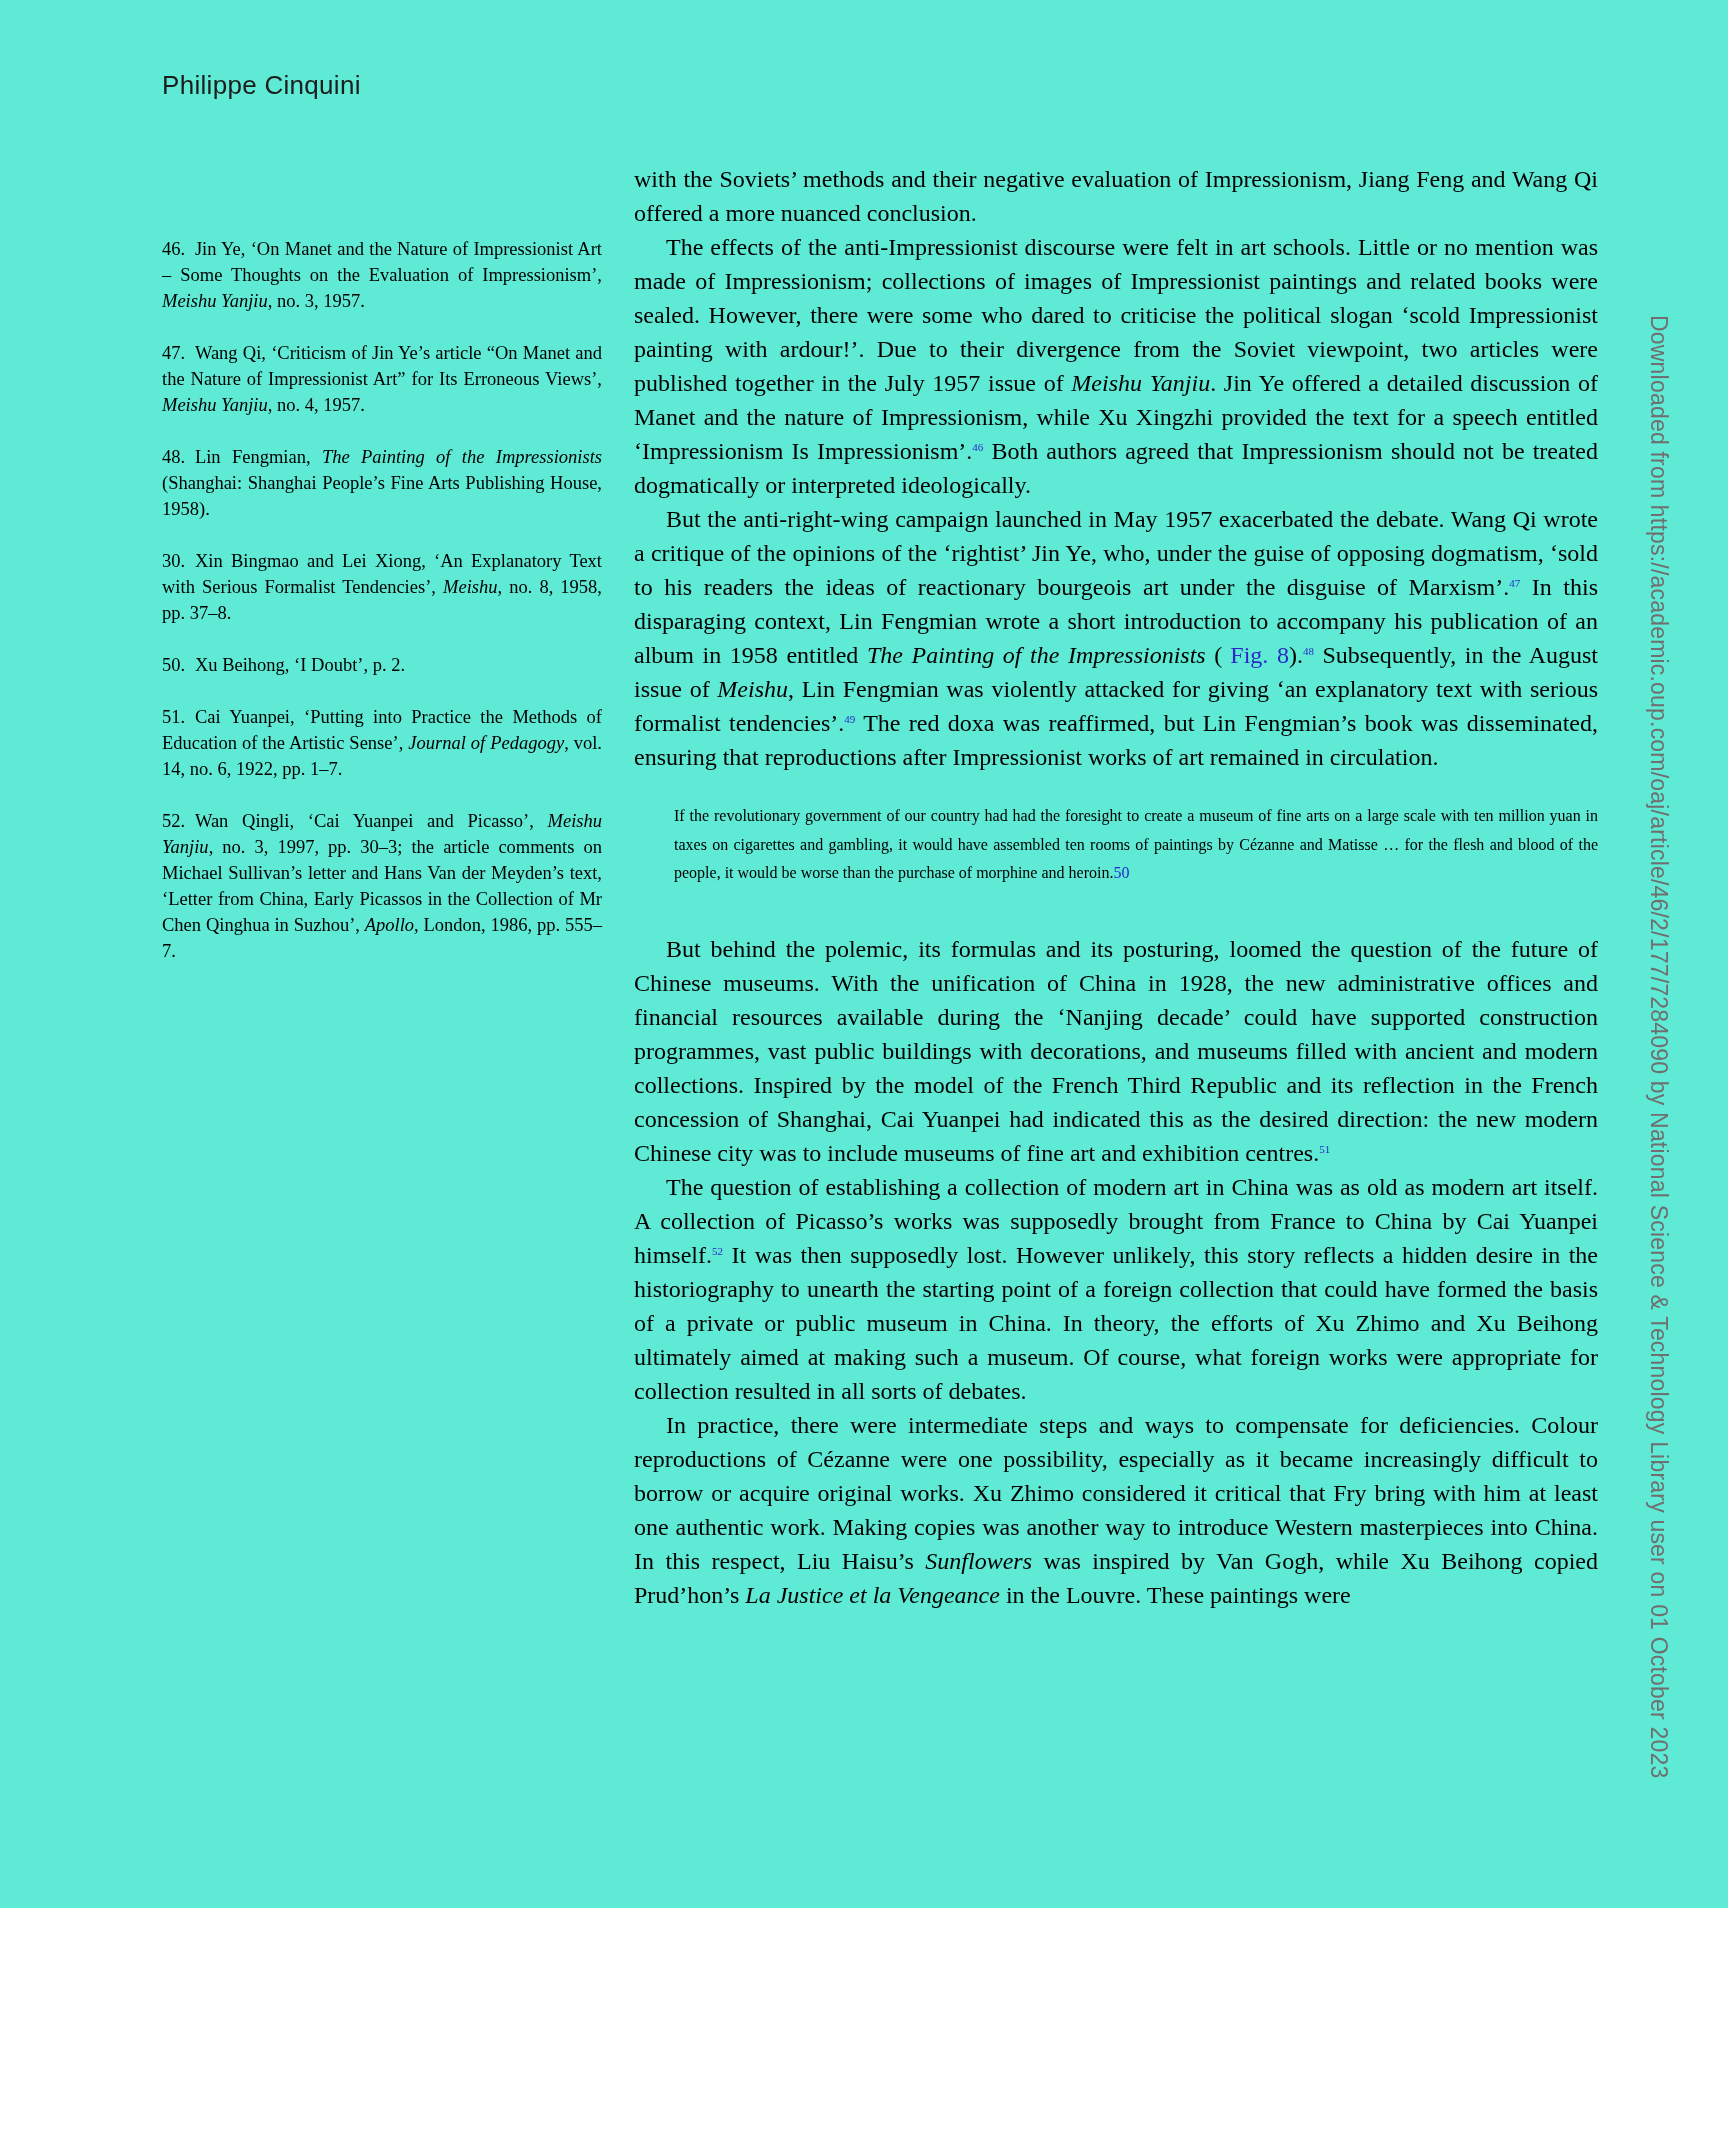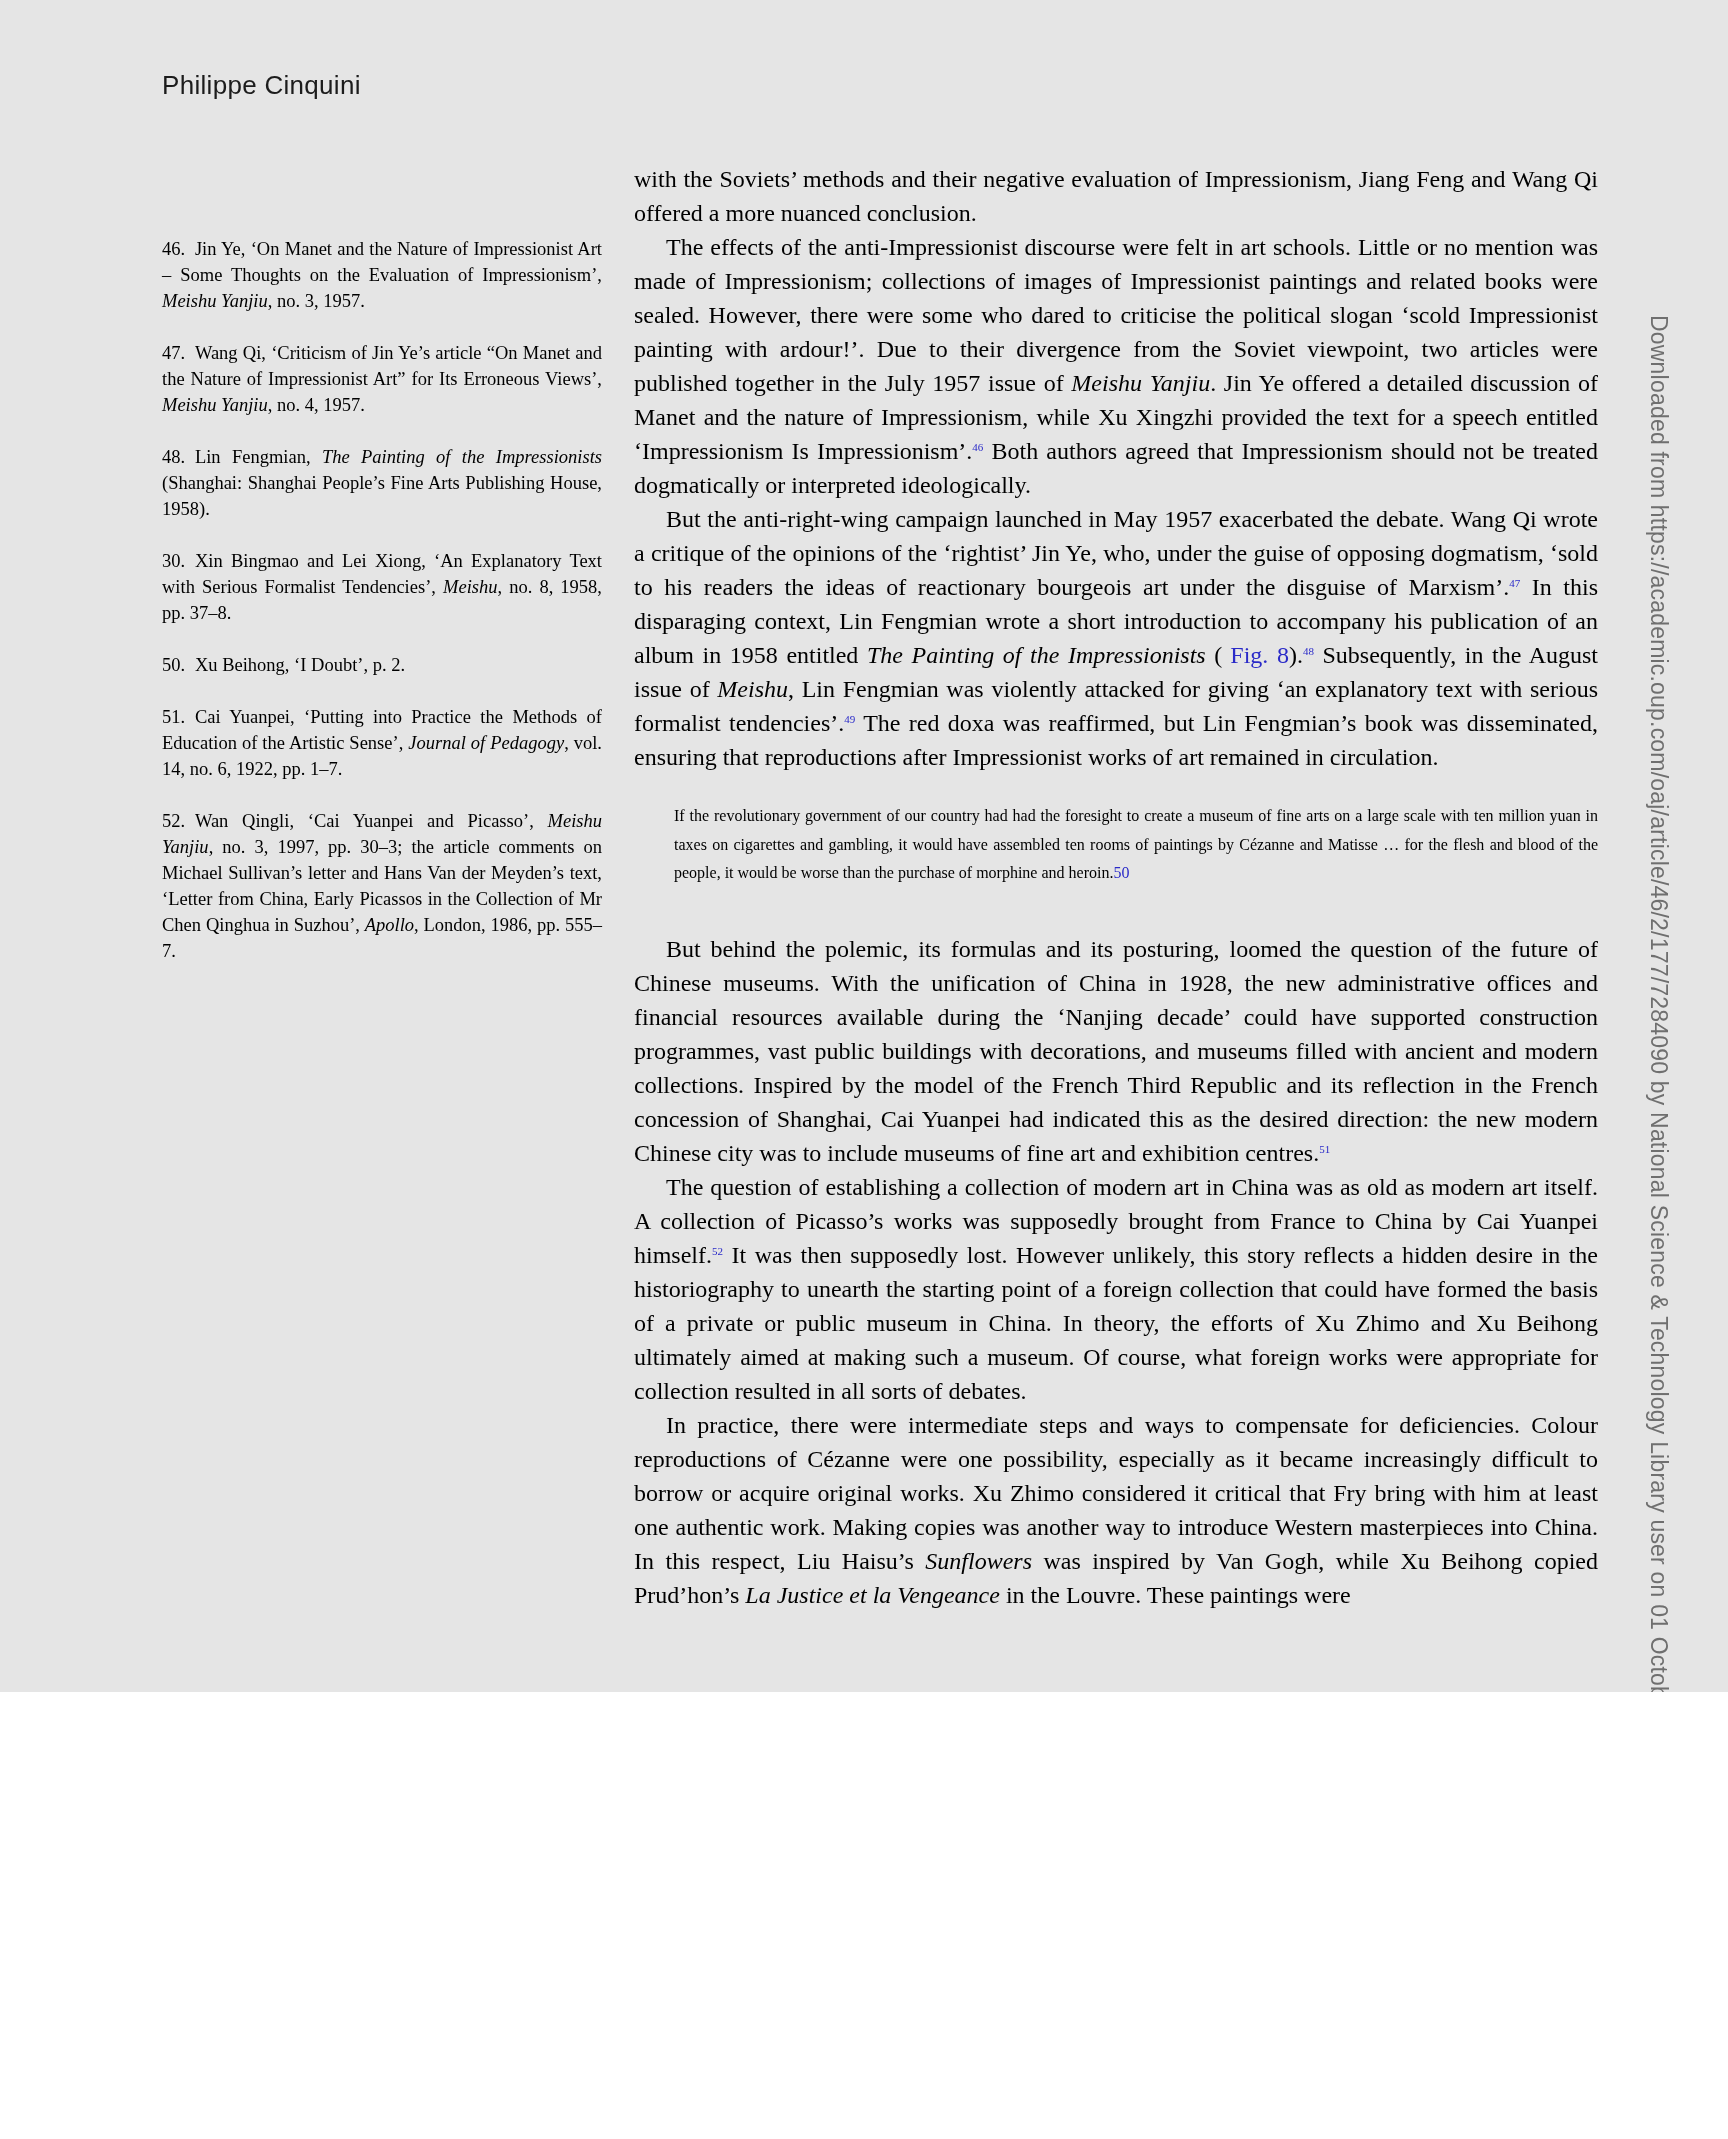--- a/index.html
+++ b/index.html
@@ -1,20 +1,20 @@
 <!DOCTYPE html>
 <html style="--link-blue: #2a2ac8;font-size:11px"><head>
 <meta charset="utf-8">
 <style>
   html, body { margin: 0; padding: 0; background: #ffffff; }
   .page {
     position: relative;
     width: 1729px;
-    height: 1692px;
-    background: #e5e5e5;
+    height: 1908px;
+    background: #5eead4;
     font-family: "Liberation Serif", serif;
     color: #000000;
     overflow: hidden;
   }
   .author-header {
     position: absolute;
     left: 162px;
     top: 70px;
     font-family: "Liberation Sans", sans-serif;
     font-size: 26px;

